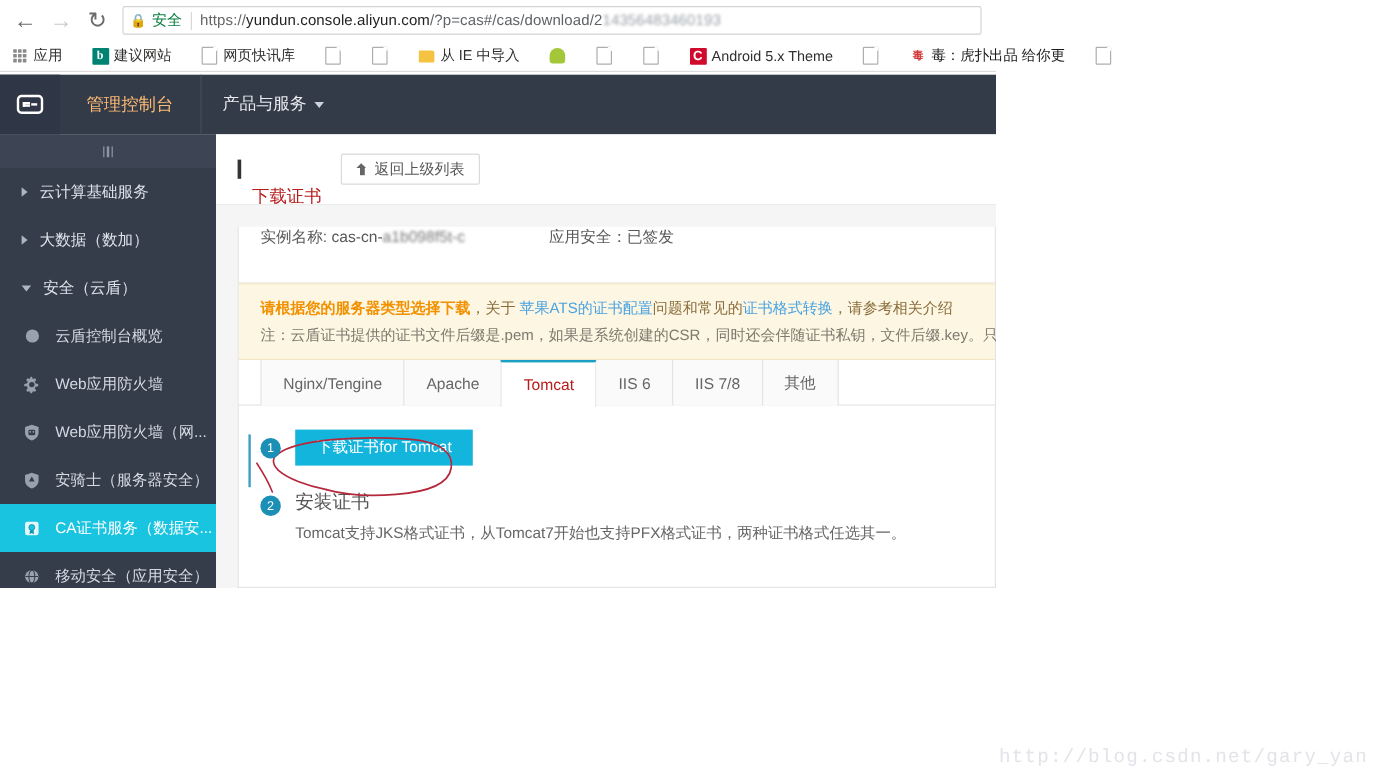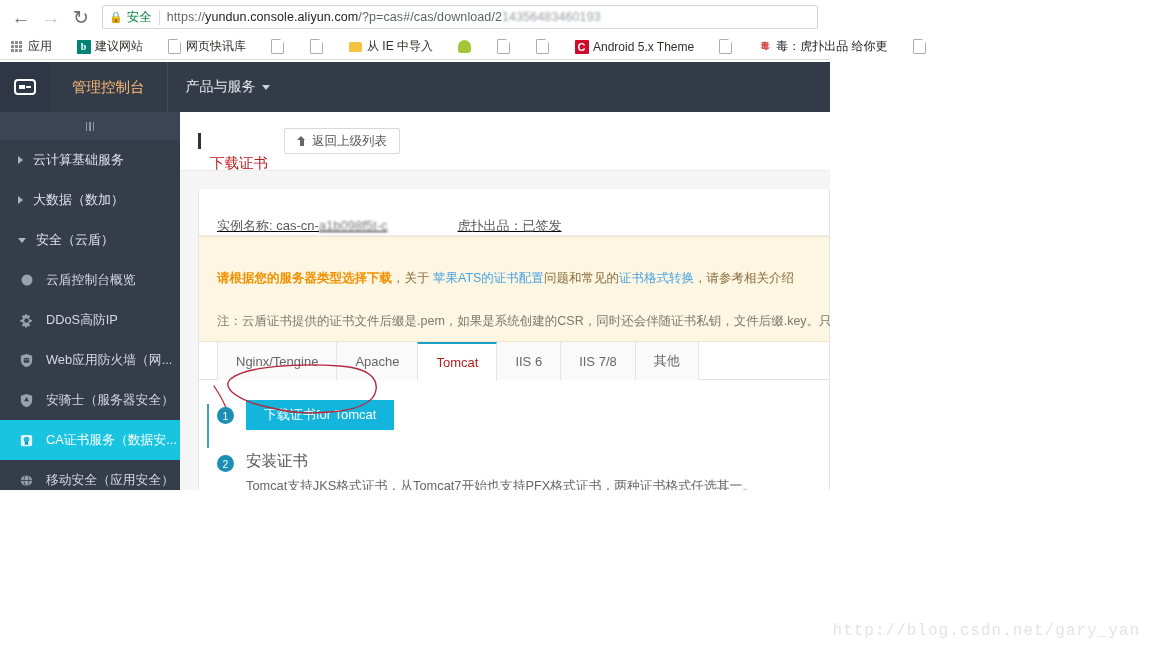--- a/index.html
+++ b/index.html
@@ -81,26 +81,26 @@
   .back-btn{
     border:1px solid #d9d9d9;background:#fff;border-radius:2px;
     height:26px;padding:0 12px;display:flex;align-items:center;gap:6px;
     font-size:12.5px;color:#555;box-sizing:border-box;
   }
   .up-arrow{width:9px;height:10px;position:relative;}
   .up-arrow:before{content:"";position:absolute;left:2.5px;top:3px;width:4px;height:7px;background:#666;}
   .up-arrow:after{content:"";position:absolute;left:0;top:0;border-left:4.5px solid transparent;border-right:4.5px solid transparent;border-bottom:4px solid #666;}
 
   .panel{margin:18px 0 0 18px;background:#fff;border:1px solid #e4e4e4;border-top:none;min-height:300px;}
-  .info-row{height:46px;display:flex;align-items:flex-end;padding-left:18px;gap:70px;border-bottom:1px solid #eee;text-decoration:underline;}
+  .info-row{height:46px;display:flex;align-items:flex-start;padding-left:18px;gap:70px;border-bottom:1px solid #eee;}
   .info-txt{font-size:13px;color:#595959;}
   .blurred-id{filter:blur(1.3px);color:#7a7a7a;}
 
   .warn{background:#fdf6e3;border-top:1px solid #f3e6c4;border-bottom:1px solid #f3e6c4;padding:9px 0 9px 18px;}
-  .warn-line{font-size:12.5px;line-height:22px;white-space:nowrap;margin-top:21px;}
+  .warn-line{font-size:12.5px;line-height:22px;white-space:nowrap;}
   .warn-strong{color:#f29100;font-weight:bold;}
   .warn-plain{color:#8a6d3b;}
   .warn-link{color:#4aa3e0;}
   .warn-note{color:#7d7a6e;font-size:12.5px;}
 
   .tabs{display:flex;padding-left:18px;background:#fff;border-bottom:1px solid #e4e4e4;height:38px;box-sizing:border-box;}
   .tab{
     padding:0 18px;height:38px;display:flex;align-items:center;
     font-size:13px;color:#666;box-sizing:border-box;
     border-left:1px solid #e4e4e4;background:#fafafa;
@@ -290,21 +290,21 @@
         <span class="sb-label">云盾控制台概览</span>
       </div>
 
       <div class="sb-item">
         <span class="sb-ico">
           <svg width="15" height="15" viewBox="0 0 16 16">
               <path fill="#9aa1ae" d="M8 1l1 2 2-.6.9 1.7L10.5 5.5 11.5 7l2.2.4v2l-2.2.4-1 1.5 1.4 1.4-.9 1.7-2-.6-1 2H7l-1-2-2 .6-.9-1.7L4.5 11l-1-1.5L1.3 9.4v-2l2.2-.4 1-1.5L3.1 4.1 4 2.4l2 .6 1-2z"></path>
               <circle cx="8" cy="8" r="2.4" fill="#353c4a"></circle>
             </svg>
         </span>
-        <span class="sb-label">DDoS高防IP</span>
+        <span class="sb-label">Web应用防火墙</span>
       </div>
 
       <div class="sb-item">
         <span class="sb-ico">
           <svg width="15" height="15" viewBox="0 0 16 16">
               <path fill="#9aa1ae" d="M8 1L2 3v5c0 3.5 2.6 6.2 6 7 3.4-.8 6-3.5 6-7V3L8 1z"></path>
               <rect x="5" y="5.4" width="6" height="5" rx="1" fill="#353c4a"></rect>
               <circle cx="6.6" cy="7.3" r="0.8" fill="#9aa1ae"></circle>
               <circle cx="9.4" cy="7.3" r="0.8" fill="#9aa1ae"></circle>
             </svg>
@@ -355,21 +355,21 @@
         <div class="back-btn">
           <span class="up-arrow"></span>
           <span>返回上级列表</span>
         </div>
       </div>
 
       <div class="panel">
 
         <div class="info-row">
           <span class="info-txt"><span>实例名称: cas-cn-</span><span class="blurred-id">a1b098f5t-c</span></span>
-          <span class="info-txt">虎扑出品：已签发</span>
+          <span class="info-txt">应用安全：已签发</span>
         </div>
 
         <div class="warn">
           <div class="warn-line"><span class="warn-strong">请根据您的服务器类型选择下载</span><span class="warn-plain">，关于 </span><span class="warn-link">苹果ATS的证书配置</span><span class="warn-plain">问题和常见的</span><span class="warn-link">证书格式转换</span><span class="warn-plain">，请参考相关介绍</span></div>
           <div class="warn-line warn-note">注：云盾证书提供的证书文件后缀是.pem，如果是系统创建的CSR，同时还会伴随证书私钥，文件后缀.key。只有是</div>
         </div>
 
         <div class="tabs">
           <div class="tab">Nginx/Tengine</div>
           <div class="tab">Apache</div>

